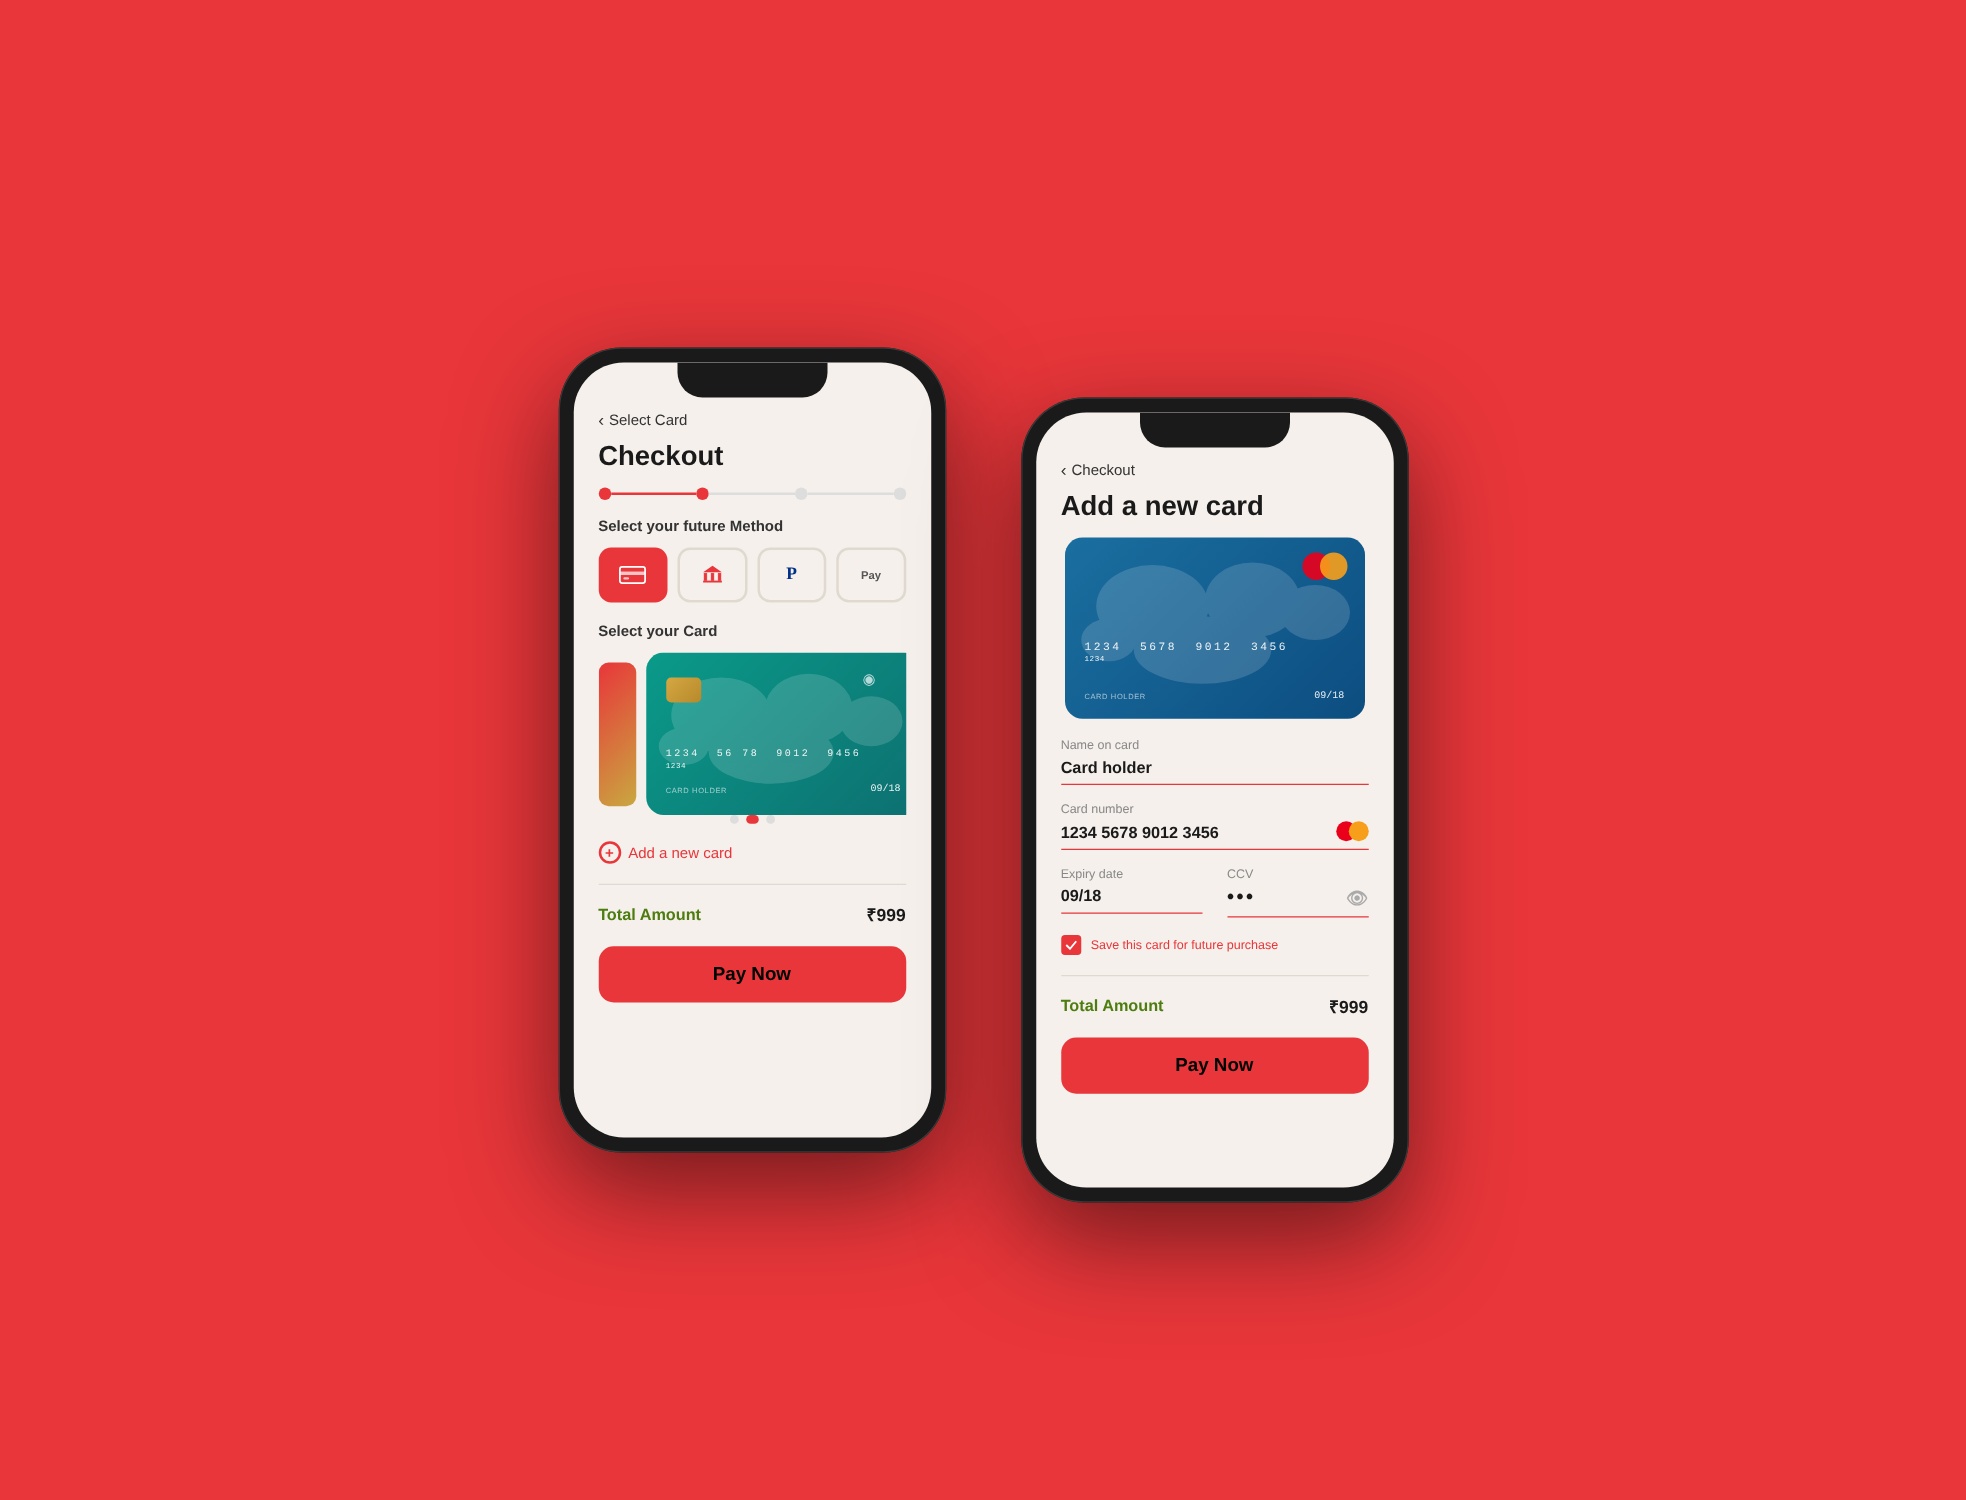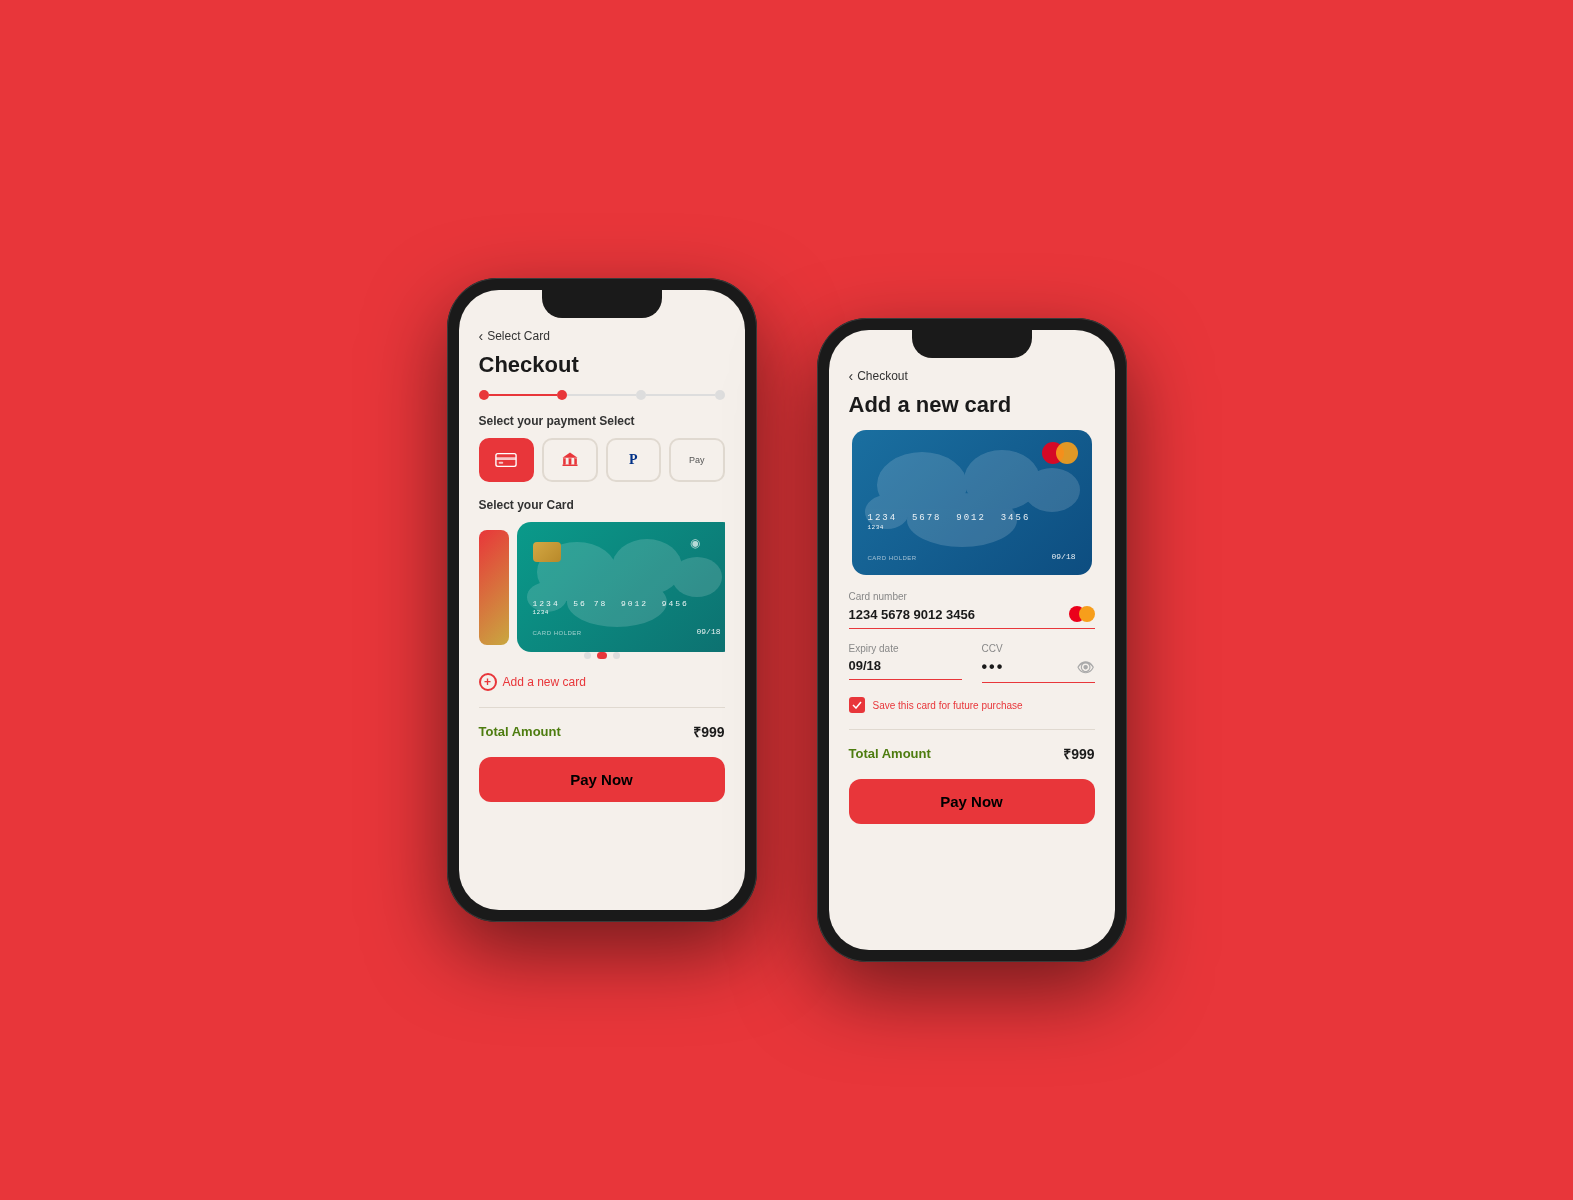--- a/index.html
+++ b/index.html
@@ -460,21 +460,21 @@
         <div class="progress-dot"></div>
         <div class="progress-line"></div>
         <div class="progress-dot"></div>
         <div class="progress-line-inactive"></div>
         <div class="progress-dot-inactive"></div>
         <div class="progress-line-inactive"></div>
         <div class="progress-dot-inactive"></div>
       </div>
 
       
-      <div class="section-label">Select your payment Select</div>
+      <div class="section-label">Select your future Method</div>
 
       
       <div class="payment-methods">
         <div class="payment-btn active">
           <svg viewBox="0 0 24 16" fill="none">
             <rect x="1" y="1" width="22" height="14" rx="2" stroke="white" stroke-width="1.5"></rect>
             <rect x="1" y="5" width="22" height="3" fill="white" opacity="0.7"></rect>
             <rect x="4" y="10" width="5" height="2" rx="1" fill="white" opacity="0.7"></rect>
           </svg>
         </div>
@@ -485,21 +485,21 @@
             <rect x="18" y="10" width="3" height="8" fill="#e8363a" stroke="#e8363a" stroke-width="0.5"></rect>
             <polygon points="12,2 22,9 2,9" fill="#e8363a"></polygon>
             <rect x="2" y="18" width="20" height="2" fill="#e8363a"></rect>
           </svg>
         </div>
         <div class="payment-btn">
           <span class="paypal-icon" style="color:#003087;font-weight:800;font-family:serif;font-size:14px;">P</span>
         </div>
         <div class="payment-btn">
           <span class="applepay-apple"></span>
-          <span class="applepay-text" style="font-size:9px;font-weight:400;text-align:center;">Pay</span>
+          <span class="applepay-text" style="font-size:9px;font-weight:700;text-align:center;">Pay</span>
         </div>
       </div>
 
       
       <div class="card-section-label">Select your Card</div>
 
       
       <div class="card-carousel-wrapper">
         <div class="card-peek-left"></div>
         <div class="credit-card">
@@ -597,20 +597,24 @@
           <div class="card-bottom" style="bottom:14px;">
             <div>
               <div class="card-holder-label">CARD HOLDER</div>
             </div>
             <div class="card-expiry">09/18</div>
           </div>
         </div>
       </div>
 
       
+      <div class="form-group">
+        <div class="form-label">Name on card</div>
+        <div class="form-value">Card holder</div>
+      </div>
 
       
       <div class="form-group">
         <div class="form-label">Card number</div>
         <div class="form-value" style="padding-bottom:6px;border-bottom:1.5px solid #e8363a;">
           <div class="card-number-display">
             <span>1234 5678 9012 3456</span>
             <div class="mastercard-sm">
               <div class="mc-c1"></div>
               <div class="mc-c2"></div>

